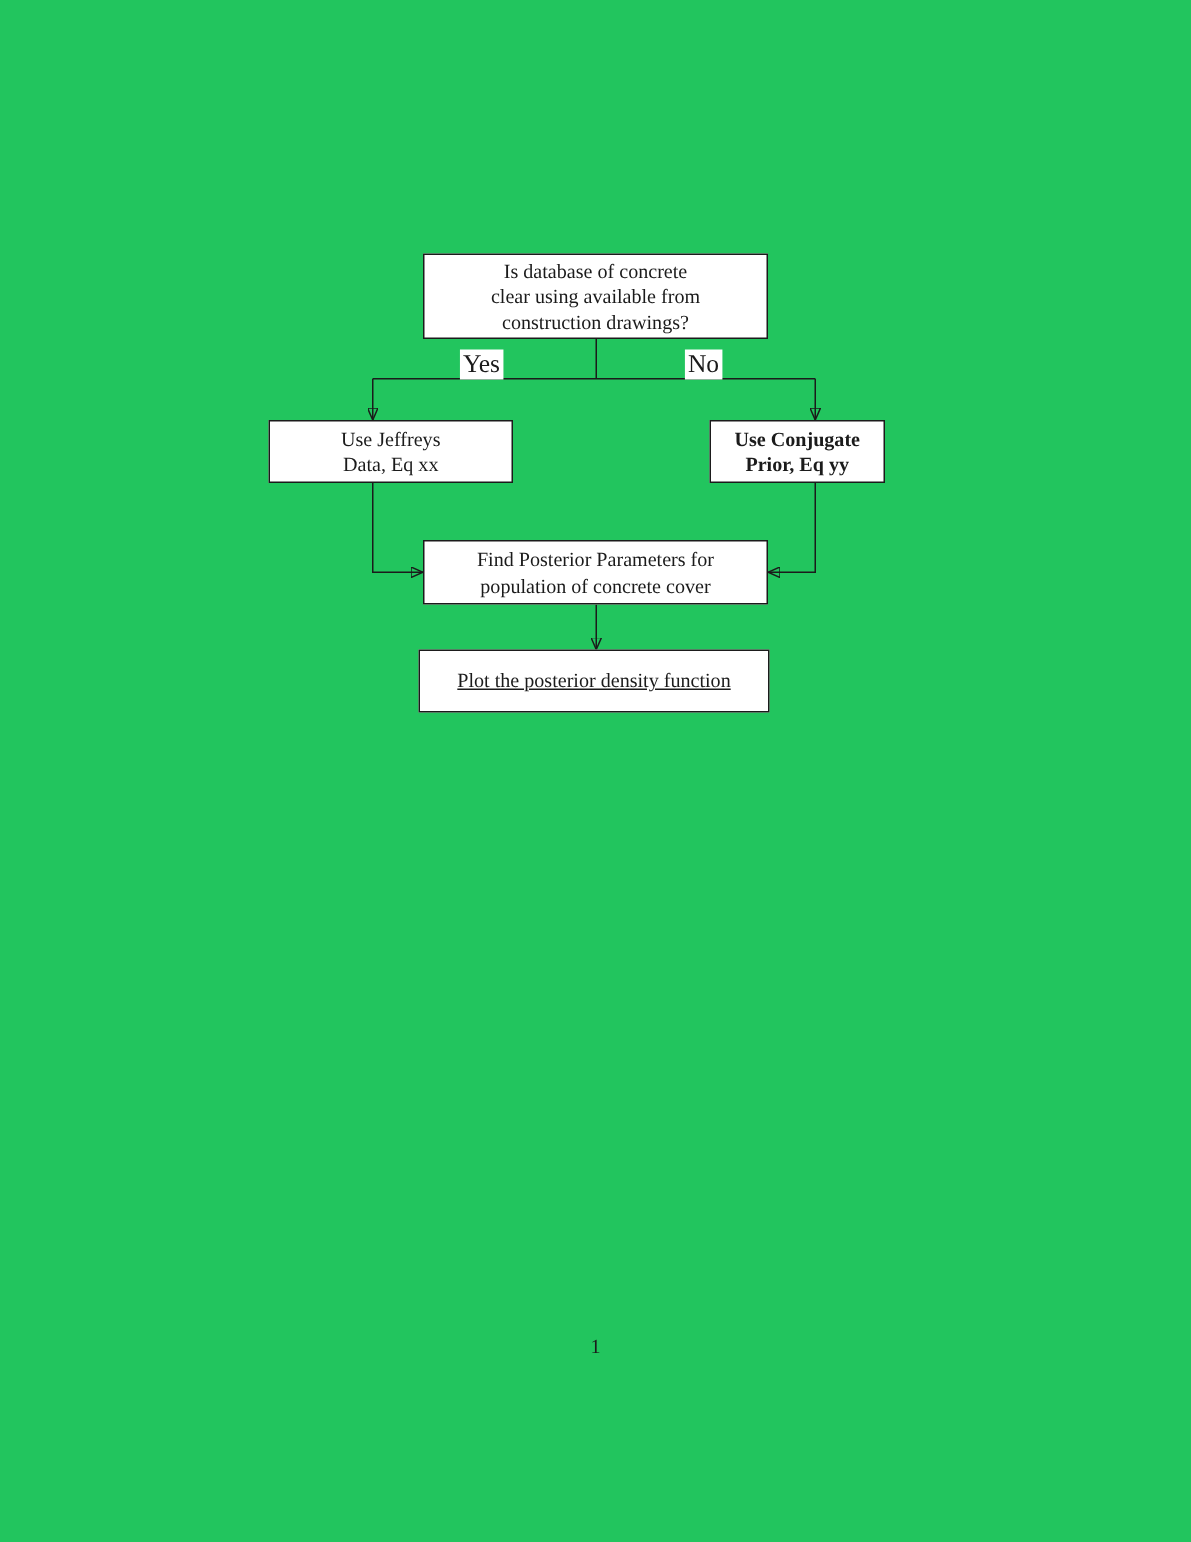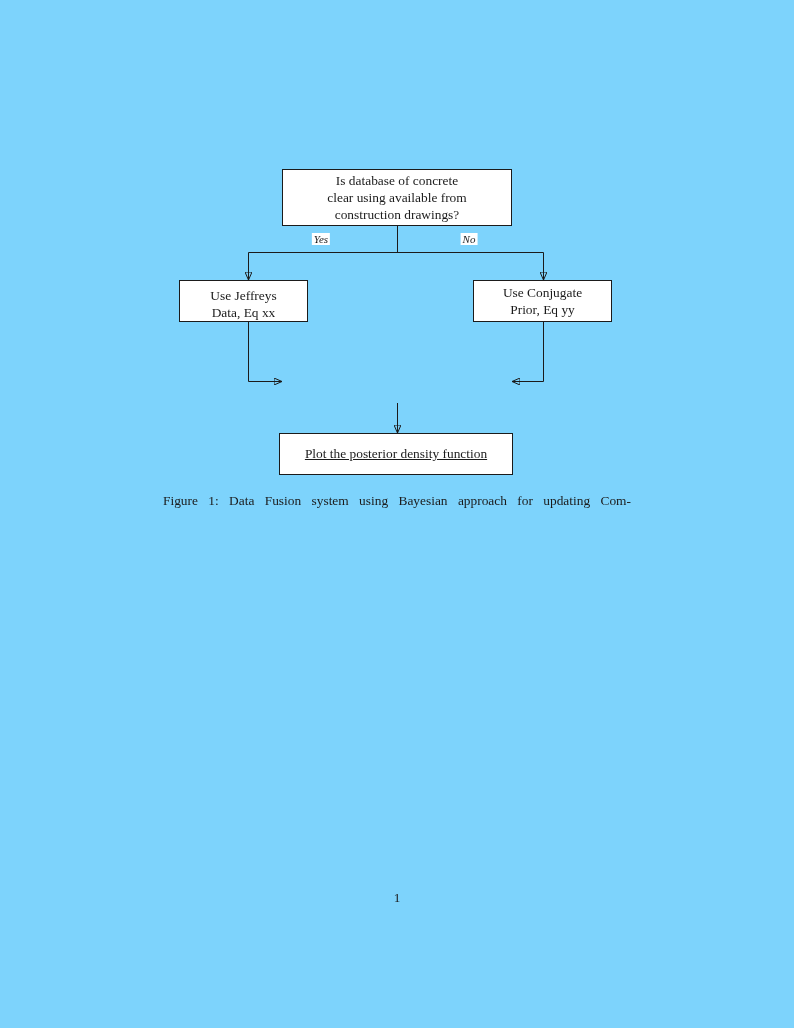--- a/index.html
+++ b/index.html
@@ -1,53 +1,52 @@
 <!DOCTYPE html>
 <html><head>
 <meta charset="utf-8">
 <style>
   * { margin: 0; padding: 0; box-sizing: border-box; }
   html, body { background: #ffffff; }
   .page {
     position: relative;
     width: 794px;
     height: 1028px;
-    background: #7dd3fc;
+    background: #22c55e;
     font-family: "Liberation Serif", "DejaVu Serif", serif;
     color: #1b1b1b;
     overflow: hidden;
   }
   .flowchart { position: absolute; left: 0; top: 0; width: 794px; height: 520px; }
   .connectors { position: absolute; left: 0; top: 0; width: 794px; height: 520px; }
   .connectors path { stroke: #1b1b1b; stroke-width: 1; fill: none; }
   .node {
     position: absolute;
     border: 1px solid #1b1b1b;
     background: #ffffff;
     display: flex;
     flex-direction: column;
     justify-content: center;
     align-items: center;
     text-align: center;
     font-size: 13.4px;
     line-height: 17.2px;
   }
   .node-question  { left: 282px; top: 169px; width: 230px; height: 57px; }
-  .node-jeffreys  { left: 179px; top: 280px; width: 129px; height: 42px; justify-content: flex-end; }
-  .node-conjugate { left: 473px; top: 280px; width: 139px; height: 42px; }
+  .node-jeffreys  { left: 179px; top: 280px; width: 163px; height: 42px; }
+  .node-conjugate { left: 473px; top: 280px; width: 117px; height: 42px; font-weight: bold; }
   .node-posterior { left: 282px; top: 360px; width: 230px; height: 43px; }
   .node-plot      { left: 279px; top: 433px; width: 234px; height: 42px; text-decoration: underline; }
   .node-line { display: block; }
   .edge-label {
     position: absolute;
-    font-size: 11px;
+    font-size: 17px;
     transform: translateX(-50%);
     background: #ffffff;
     padding: 0 2px;
-    font-style: italic;
   }
   .edge-label-yes { left: 321px; top: 233px; }
   .edge-label-no  { left: 469px; top: 233px; }
   .caption {
     position: absolute;
     left: 163px;
     top: 491px;
     width: 468px;
     font-size: 13.4px;
   }
@@ -98,26 +97,29 @@
     <div class="node node-jeffreys">
       <span class="node-line">Use Jeffreys</span>
       <span class="node-line">Data, Eq xx</span>
     </div>
 
     <div class="node node-conjugate">
       <span class="node-line">Use Conjugate</span>
       <span class="node-line">Prior, Eq yy</span>
     </div>
 
+    <div class="node node-posterior">
+      <span class="node-line">Find Posterior Parameters for</span>
+      <span class="node-line">population of concrete cover</span>
+    </div>
 
     <div class="node node-plot">
       <span class="node-line">Plot the posterior density function</span>
     </div>
 
   </div>
 
   <div class="caption">
-    <div class="caption-line justify-last">Figure 1: Data Fusion system using Bayesian approach for updating Com-</div>
   </div>
 
   <div class="page-number">1</div>
 
 </div>
 
 </body></html>

